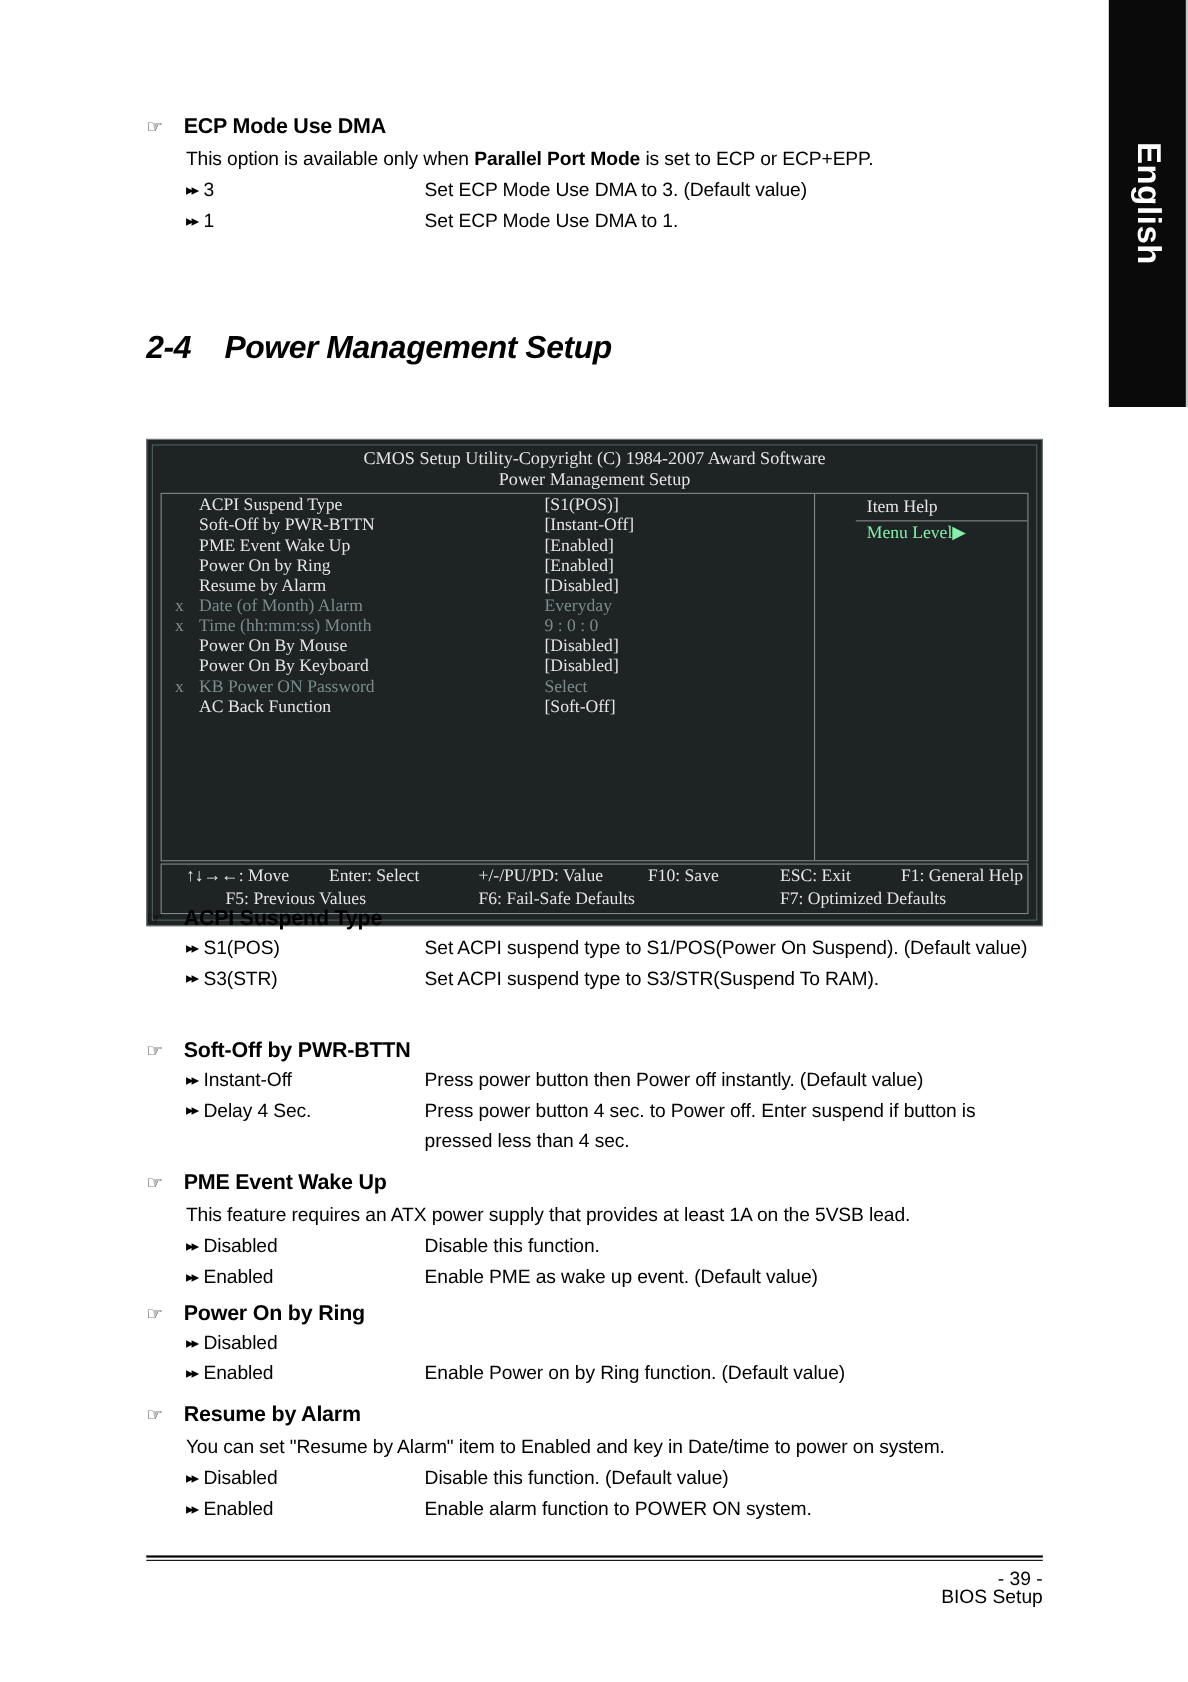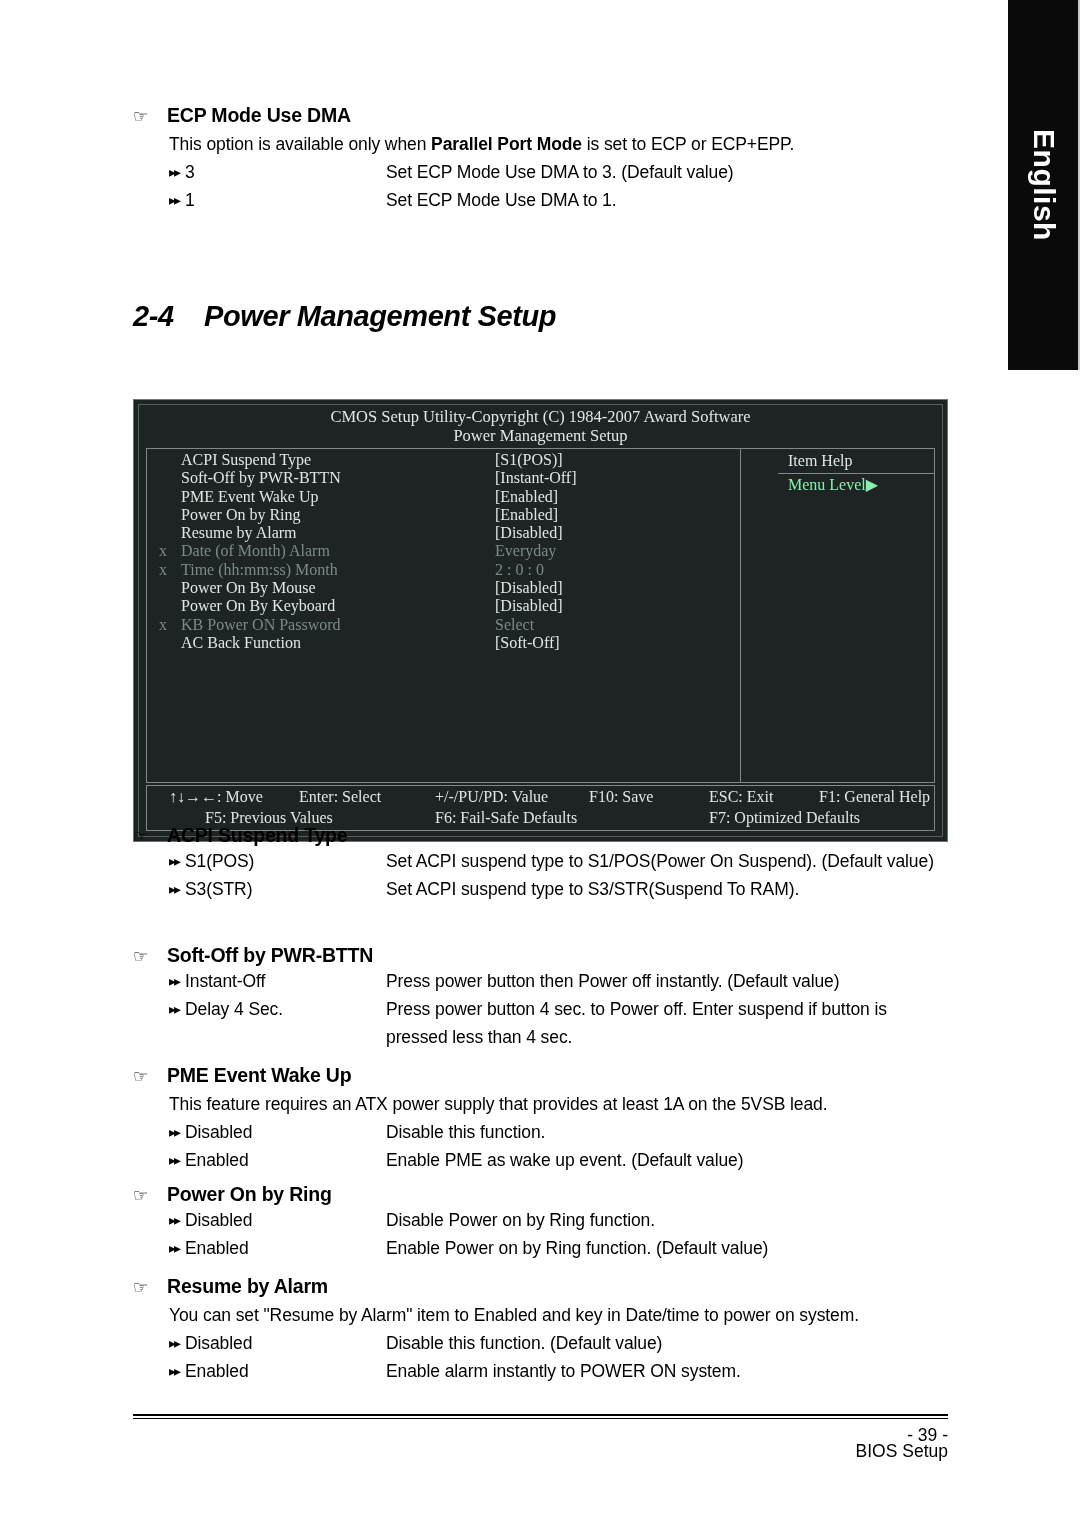--- a/index.html
+++ b/index.html
@@ -329,21 +329,21 @@
             <span class="val">[Disabled]</span>
           </div>
           <div class="bios-row dim">
             <span class="mark">x</span>
             <span class="lbl">Date (of Month) Alarm</span>
             <span class="val">Everyday</span>
           </div>
           <div class="bios-row dim">
             <span class="mark">x</span>
             <span class="lbl">Time (hh:mm:ss) Month</span>
-            <span class="val">2 : 0 : 0</span>
+            <span class="val">9 : 0 : 0</span>
           </div>
           <div class="bios-row">
             <span class="mark"></span>
             <span class="lbl">Power On By Mouse</span>
             <span class="val">[Disabled]</span>
           </div>
           <div class="bios-row">
             <span class="mark"></span>
             <span class="lbl">Power On By Keyboard</span>
             <span class="val">[Disabled]</span>
@@ -438,21 +438,20 @@
   </div>
 
   <div class="content" style="top:1183px;">
     <div class="sec-head">
       <span class="hand">☞</span>
       <span class="htext">Power On by Ring</span>
     </div>
     <div class="optrow">
       <span class="bullet">▸▸</span>
       <span class="opt">Disabled</span>
-      <span class="desc">Disable Power on by Ring function.</span>
     </div>
     <div class="optrow">
       <span class="bullet">▸▸</span>
       <span class="opt">Enabled</span>
       <span class="desc">Enable Power on by Ring function. (Default value)</span>
     </div>
   </div>
 
   <div class="content" style="top:1275px;">
     <div class="sec-head">
@@ -461,21 +460,21 @@
     </div>
     <div class="para">You can set "Resume by Alarm" item to Enabled and key in Date/time to power on system.</div>
     <div class="optrow">
       <span class="bullet">▸▸</span>
       <span class="opt">Disabled</span>
       <span class="desc">Disable this function. (Default value)</span>
     </div>
     <div class="optrow">
       <span class="bullet">▸▸</span>
       <span class="opt">Enabled</span>
-      <span class="desc">Enable alarm instantly to POWER ON system.</span>
+      <span class="desc">Enable alarm function to POWER ON system.</span>
     </div>
   </div>
 
   <div id="page-footer">
     <div class="rule"></div>
     <div class="frow">
       <span class="pg">- 39 -</span>
       <span class="sect">BIOS Setup</span>
     </div>
   </div>

